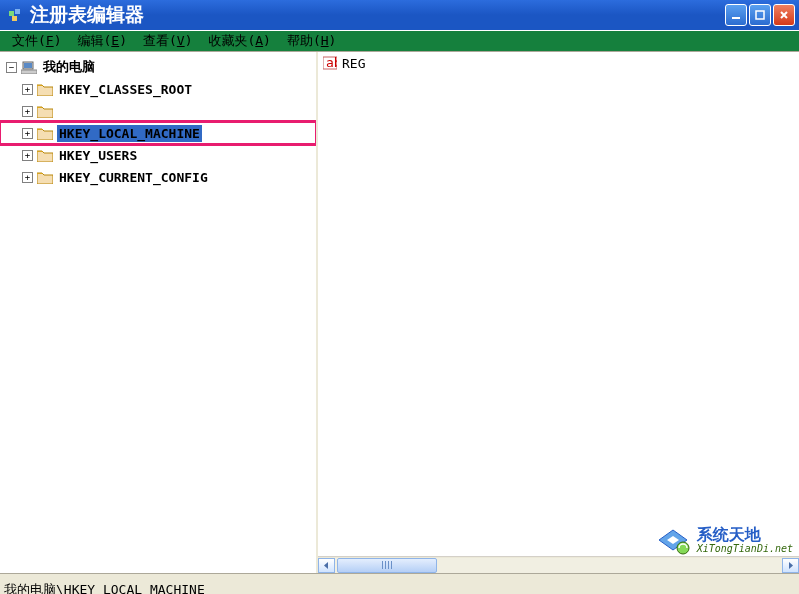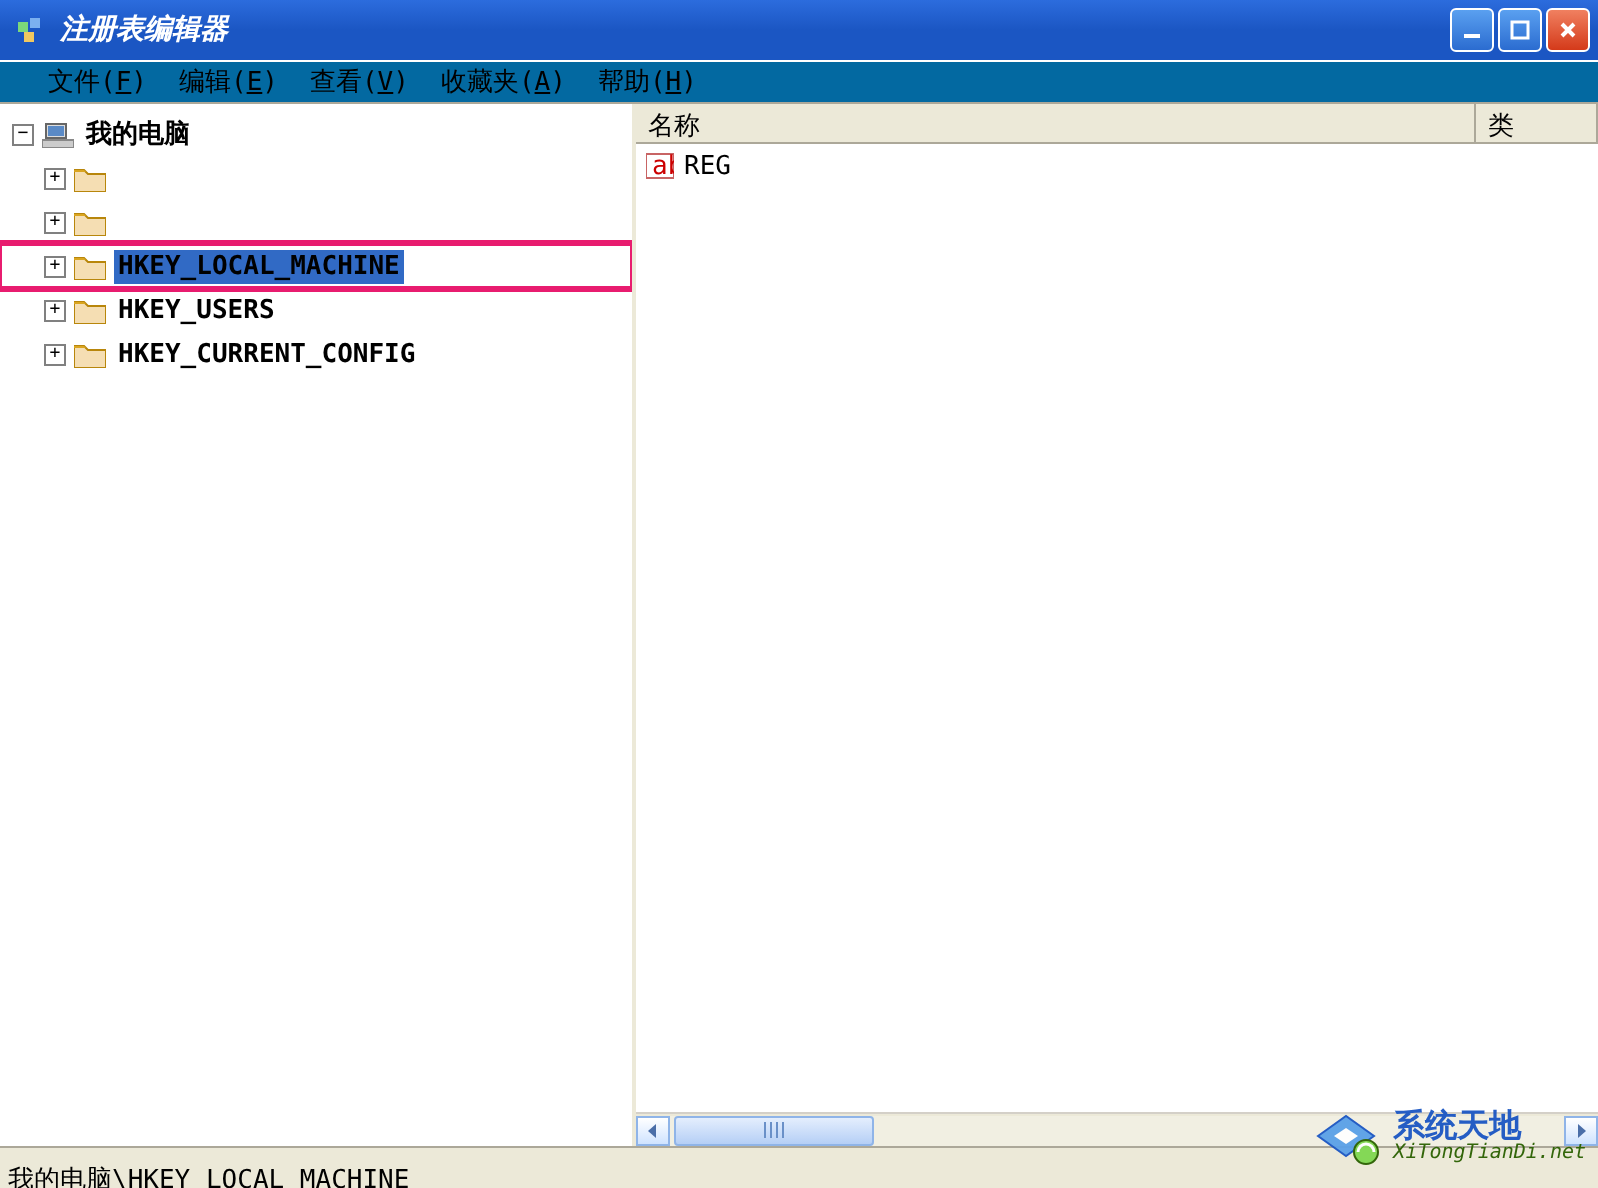--- a/index.html
+++ b/index.html
@@ -1,29 +1,29 @@
 <!DOCTYPE html>
 <html><head>
 <meta charset="utf-8">
 <style>
 * { margin: 0; padding: 0; box-sizing: border-box; font-family: SimSun, "宋体", monospace; font-size: 13px; }
 body { background: #fff; width: 799px; height: 594px; position: relative; overflow: hidden; }
 
 
 .titlebar { height: 30px; background: linear-gradient(to bottom, #2c6cdd 0%, #1b56c3 50%, #1b56c3 100%); display: flex; align-items: center; padding: 0 4px 0 8px; color: #fff; }
 .titlebar .app-icon { width: 16px; height: 16px; margin-right: 6px; display:inline-flex; align-items:center; justify-content:center; }
-.titlebar .title-text { font-weight: bold; flex: 1; font-size: 14px; font-style: italic; }
+.titlebar .title-text { font-weight: bold; flex: 1; font-size: 19px; }
 .winbtns { display: flex; gap: 2px; }
 .winbtn { width: 22px; height: 22px; border: 1px solid #fff; border-radius: 3px; display: flex; align-items: center; justify-content: center; cursor: default; }
 .winbtn.min, .winbtn.max { background: linear-gradient(to bottom,#5aa0f0,#2b6cd0); }
 .winbtn.close { background: linear-gradient(to bottom,#f08060,#d43a1a); }
 .winbtn svg { display:block; }
 
 
-.menubar { height: 22px; background: #0369a1; border-top: 1px solid #fff; border-bottom: 1px solid #aca899; display: flex; align-items: center; padding: 0 16px; }
+.menubar { height: 22px; background: #15803d; border-top: 1px solid #fff; border-bottom: 1px solid #aca899; display: flex; align-items: center; padding: 0 4px; }
 .menuitem { padding: 2px 8px; cursor: default; }
 .menuitem .hotkey { text-decoration: underline; }
 
 
 .content { display: flex; height: 521px; background: #fff; }
 .tree-pane { width: 318px; border-right: 2px solid #ece9d8; padding: 4px 0; overflow: auto; }
 .list-pane { flex: 1; display: flex; flex-direction: column; }
 
 
 .tree { font-size: 14px; }
@@ -54,21 +54,21 @@
 .hscroll { height: 17px; background: #ece9d8; display: flex; align-items: center; border-top: 1px solid #d4d0c8; }
 .scroll-btn { width: 17px; height: 15px; background: linear-gradient(to bottom,#fff,#cfe3ff); border: 1px solid #8fb4e8; display:flex; align-items:center; justify-content:center; }
 .scroll-track { flex: 1; height: 15px; background: #f1efe2; position: relative; }
 .scroll-thumb { position: absolute; left: 2px; top: 0; width: 100px; height: 15px; background: linear-gradient(to bottom,#e4eefd,#b5cff6); border: 1px solid #8fb4e8; border-radius: 2px; display:flex; align-items:center; justify-content:center; }
 .scroll-grip { width: 10px; height: 8px; background: repeating-linear-gradient(to right,#6a90c8 0 1px,transparent 1px 3px); }
 
 
 .statusbar { height: 32px; background: #ece9d8; border-top: 1px solid #aca899; display: flex; align-items: center; padding: 0 4px; font-size: 13px; }
 
 
-.watermark { position: absolute; right: 6px; bottom: 6px; display: flex; align-items: center; gap: 4px; pointer-events: none; opacity: 0.95; }
+.watermark { position: absolute; right: 6px; bottom: 34px; display: flex; align-items: center; gap: 4px; pointer-events: none; opacity: 0.95; }
 .watermark .wm-icon { width: 40px; height: 40px; }
 .watermark .wm-text { font-size: 16px; font-weight: bold; color: #1b56c3; line-height: 1; }
 .watermark .wm-sub { font-size: 10px; color: #2a6000; font-style: italic; }
 </style>
 </head>
 <body>
 
 <div class="titlebar">
   <span class="app-icon">
     <svg width="16" height="16" viewBox="0 0 16 16">
@@ -122,20 +122,21 @@
       </div>
       <div id="tree-items">
           <div class="tree-row indent-1">
             <span class="tree-toggle">+</span>
             <span class="folder-icon">
               <svg width="16" height="13" viewBox="0 0 16 13">
                 <path d="M0 2 L5 2 L7 4 L16 4 L16 13 L0 13 Z" fill="#f5deb3" stroke="#b8860b"></path>
                 <path d="M0 2 L5 2 L6 3 L0 3 Z" fill="#daa520"></path>
               </svg>
             </span>
+            <span class="tree-label">HKEY_CLASSES_ROOT</span>
           </div>
           <div class="tree-row indent-1">
             <span class="tree-toggle">+</span>
             <span class="folder-icon">
               <svg width="16" height="13" viewBox="0 0 16 13">
                 <path d="M0 2 L5 2 L7 4 L16 4 L16 13 L0 13 Z" fill="#f5deb3" stroke="#b8860b"></path>
                 <path d="M0 2 L5 2 L6 3 L0 3 Z" fill="#daa520"></path>
               </svg>
             </span>
           </div>
@@ -167,24 +168,20 @@
                 <path d="M0 2 L5 2 L6 3 L0 3 Z" fill="#daa520"></path>
               </svg>
             </span>
             <span class="tree-label">HKEY_CURRENT_CONFIG</span>
           </div>
         </div>
     </div>
   </div>
 
   <div class="list-pane">
-    <div class="list-header">
-      <div class="col col-name">名称</div>
-      <div class="col col-type">类</div>
-    </div>
     <div class="list-body">
       <div id="list-rows">
           <div class="list-row">
             <span class="value-icon">
               <svg width="14" height="14" viewBox="0 0 14 14">
                 <rect x="0" y="1" width="14" height="12" fill="#fff" stroke="#c86464"></rect>
                 <text x="3" y="11" font-size="9" fill="#c00" font-family="serif">ab</text>
               </svg>
             </span>
             <span class="value-type">REG</span>

